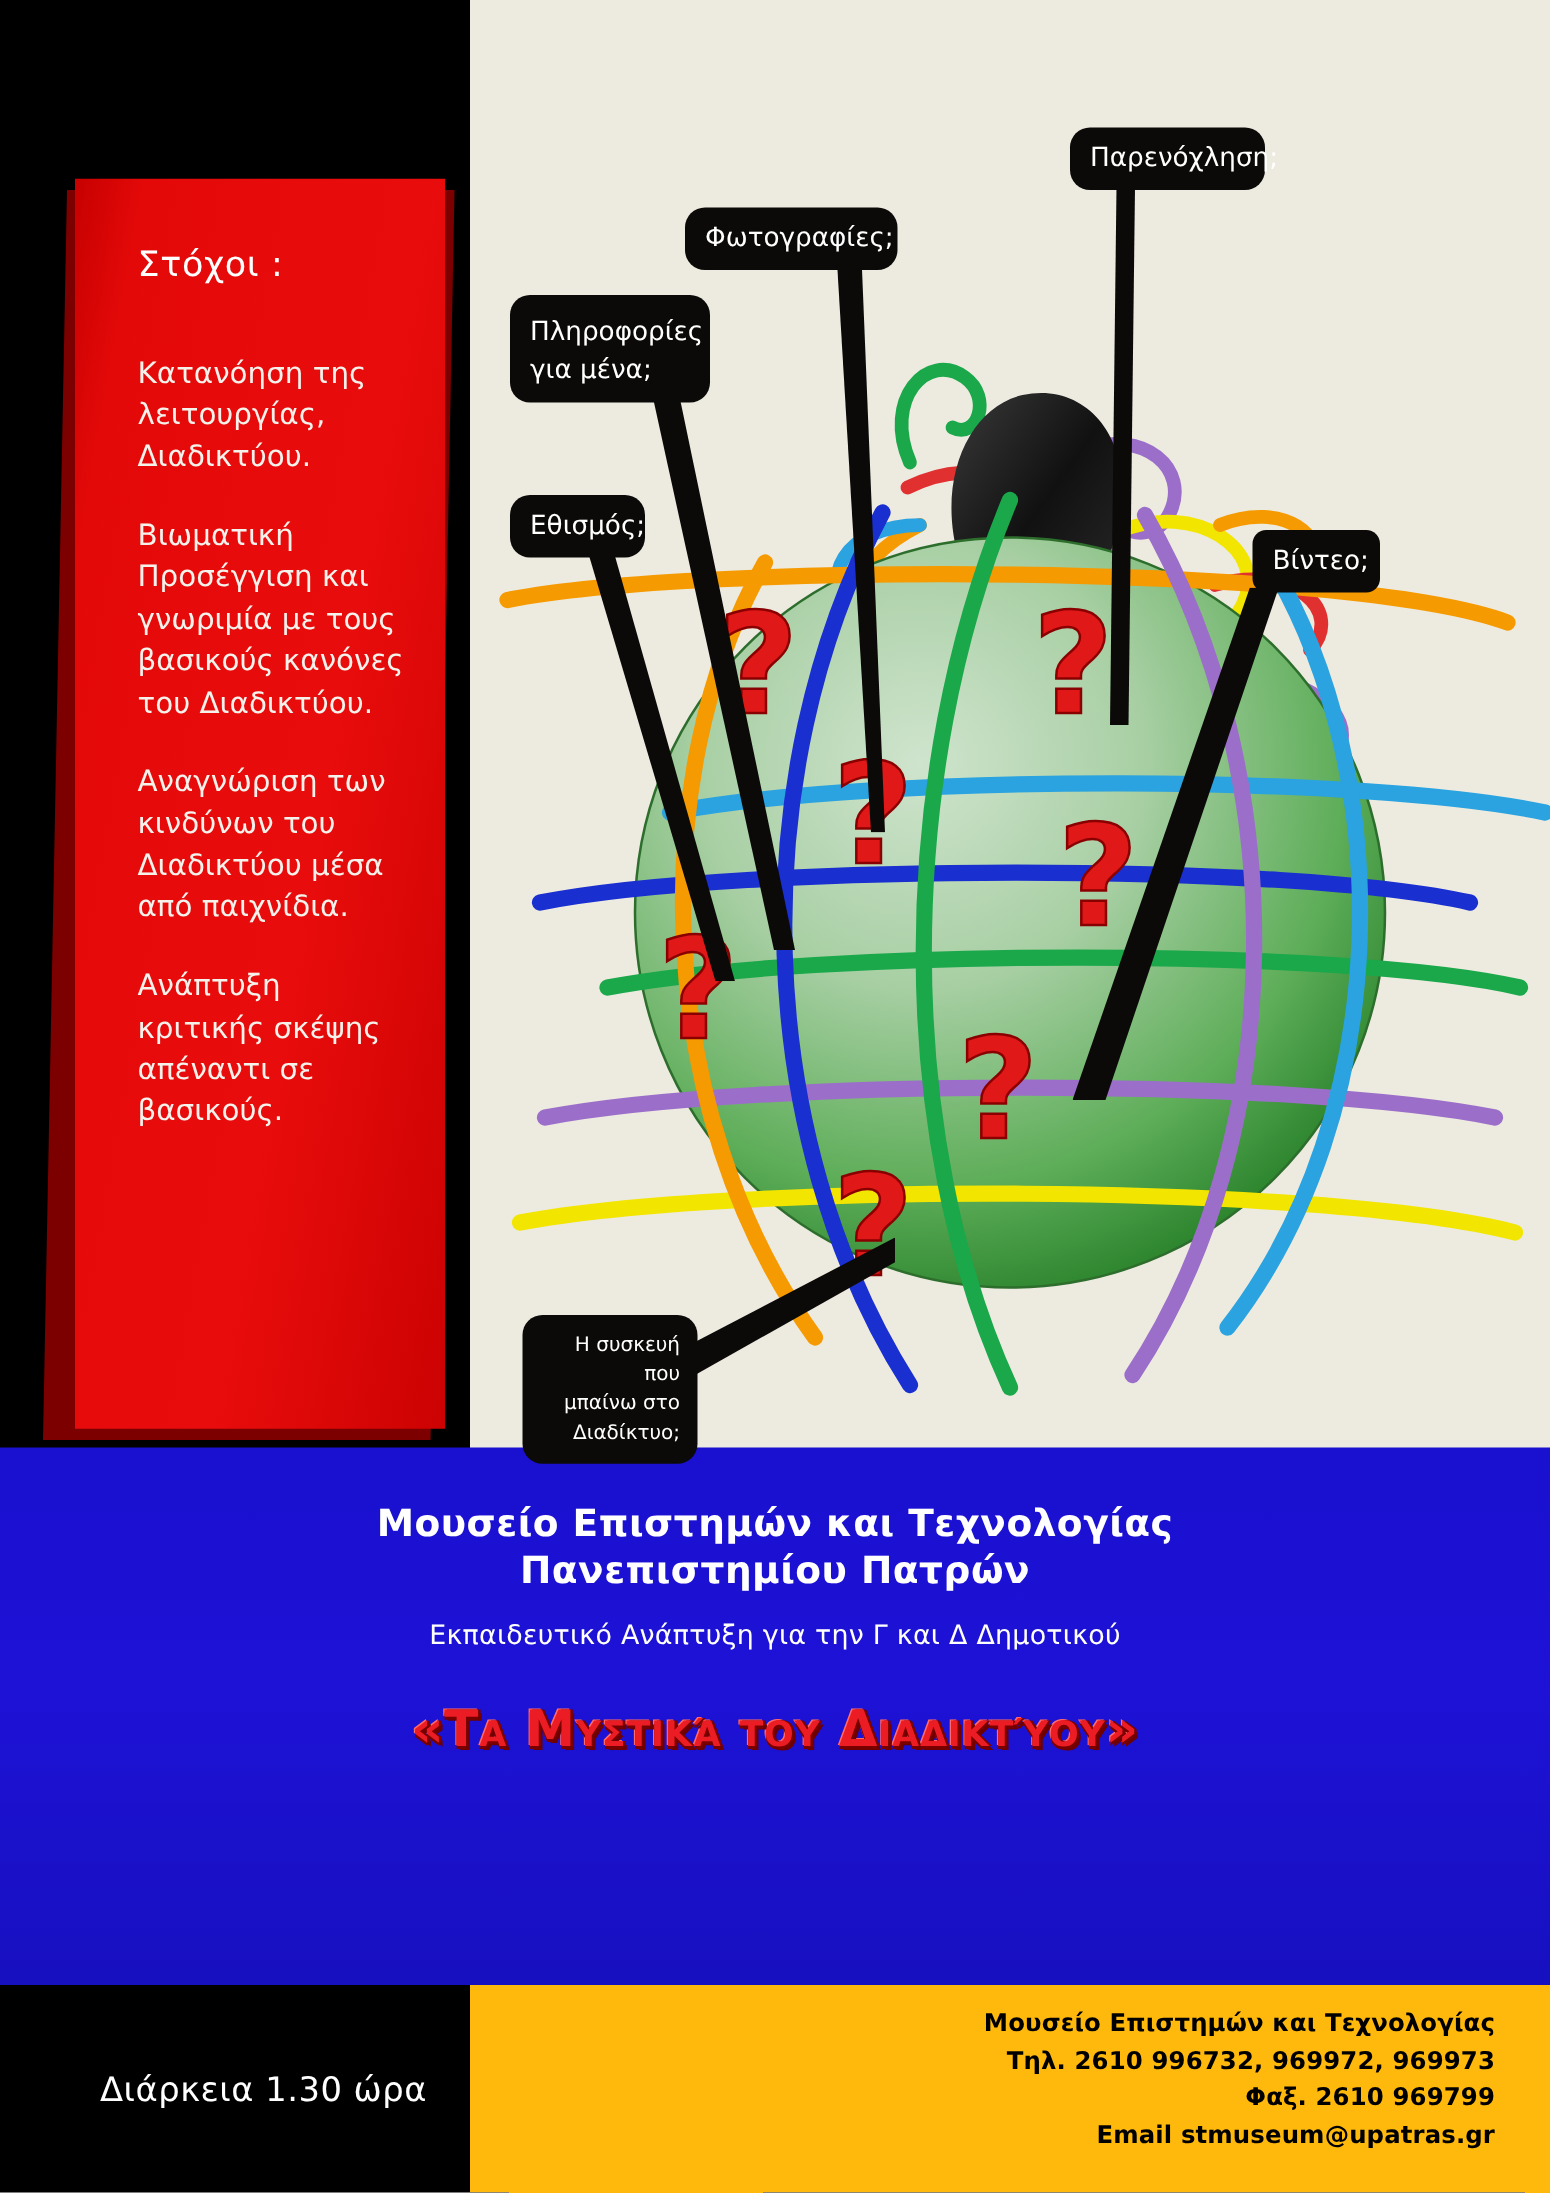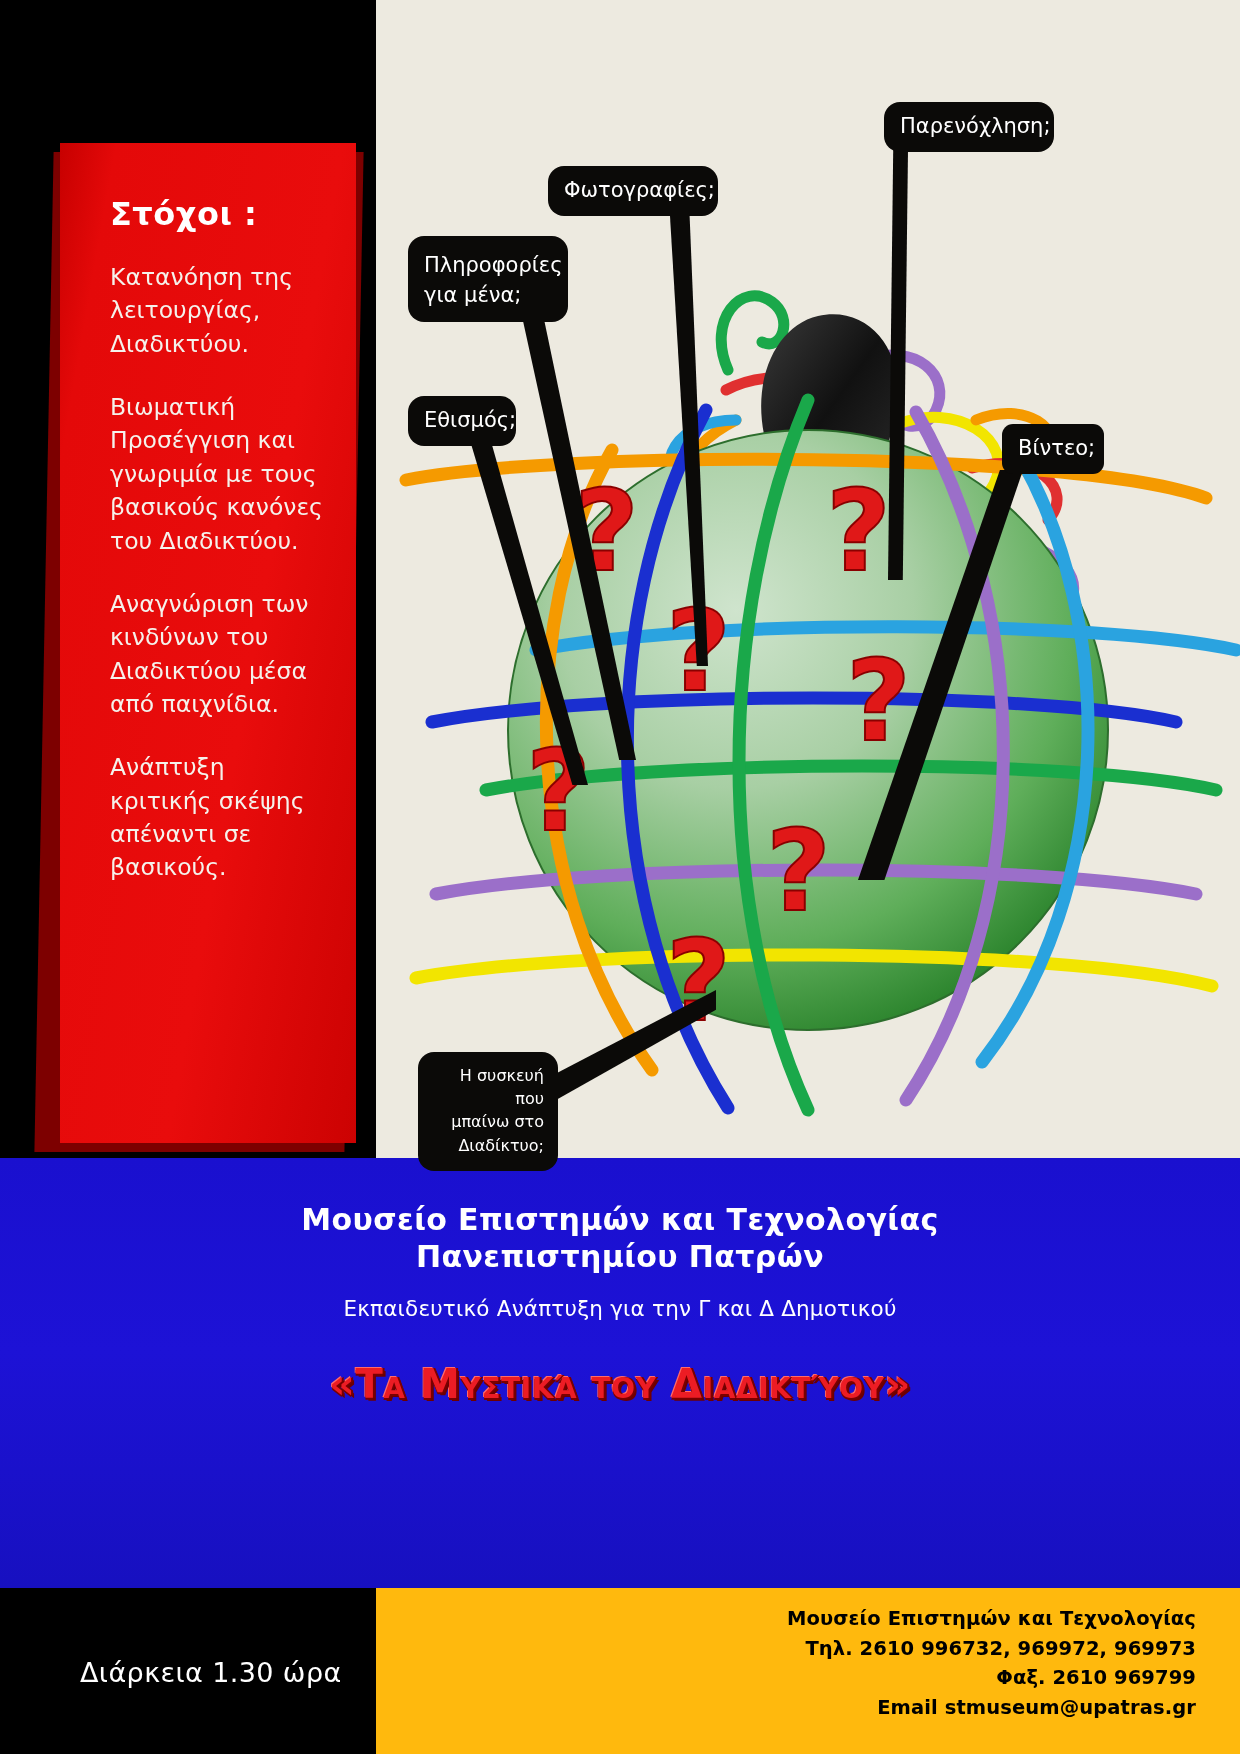--- a/index.html
+++ b/index.html
@@ -45,24 +45,24 @@
     position: absolute;
     left: 60px; top: 143px;
     width: 296px; height: 1000px;
     background: #e00000;
     background: linear-gradient(100deg,#c70000 0%,#e40909 12%,#e90c0c 60%,#cc0202 100%);
     box-sizing: border-box;
     padding: 52px 26px 20px 50px;
     color: #f3f0ea;
   }
   .goals-title {
-    font-size: 32px;
-    font-weight: bold;
+    font-size: 28px;
+    font-weight: normal;
     letter-spacing: .5px;
-    margin: 0 0 28px 0;
+    margin: 0 0 54px 0;
     color: #ffffff;
   }
   .goals-p {
     font-size: 23.5px;
     line-height: 1.42;
     margin: 0 0 30px 0;
     color: #f5f2ec;
   }
 
   
@@ -255,21 +255,21 @@
 
     <div class="tail" style="left:458px; top:435px; width:130px; height:350px;
                 clip-path: polygon(8% 0, 24% 0, 100% 100%, 88% 100%);"></div>
 
     <div class="tail" style="left:858px; top:470px; width:165px; height:410px;
                 clip-path: polygon(86% 0, 100% 0, 16% 100%, 0 100%);"></div>
 
     <div class="tail" style="left:556px; top:990px; width:160px; height:110px;
                 clip-path: polygon(100% 0, 100% 18%, 0 100%, 0 76%);"></div>
 
-    <div class="bubble b-big" style="left:856px; top:102px; width:170px;margin-left:28px;">Παρενόχληση;</div>
+    <div class="bubble b-big" style="left:856px; top:102px; width:156px;">Παρενόχληση;</div>
 
     <div class="bubble b-big" style="left:548px; top:166px; width:170px;">Φωτογραφίες;</div>
 
     <div class="bubble b-big" style="left:408px; top:236px; width:160px; padding-top:14px;">Πληροφορίες
 για μένα;</div>
 
     <div class="bubble b-big" style="left:408px; top:396px; width:108px;">Εθισμός;</div>
 
     <div class="bubble b-big" style="left:1002px; top:424px; width:102px;border-radius:11px;">Βίντεο;</div>
 

